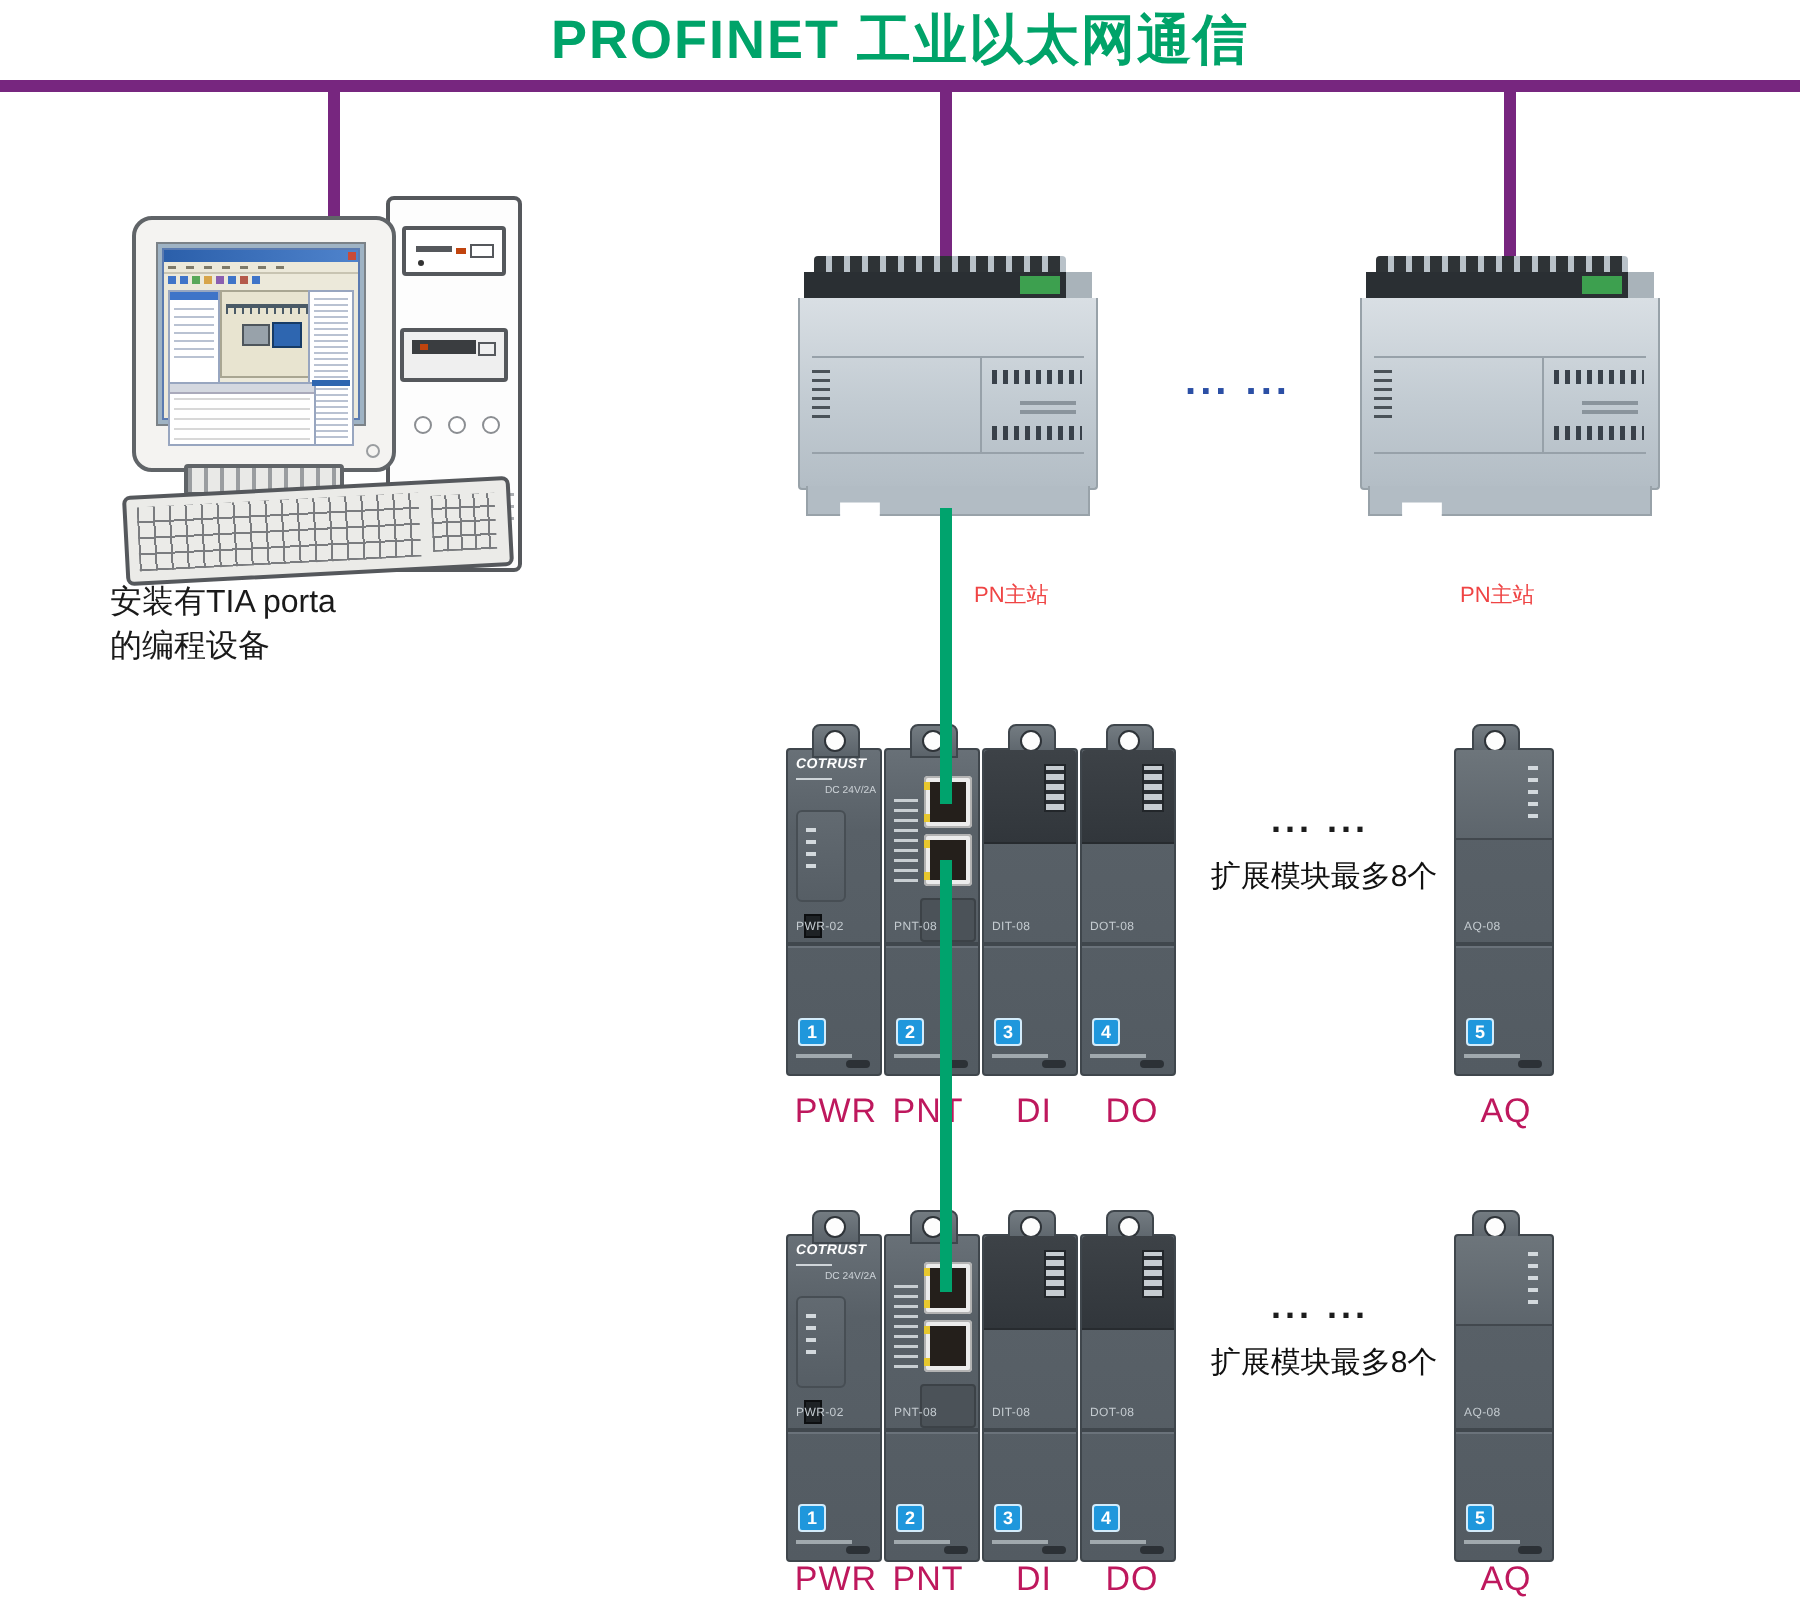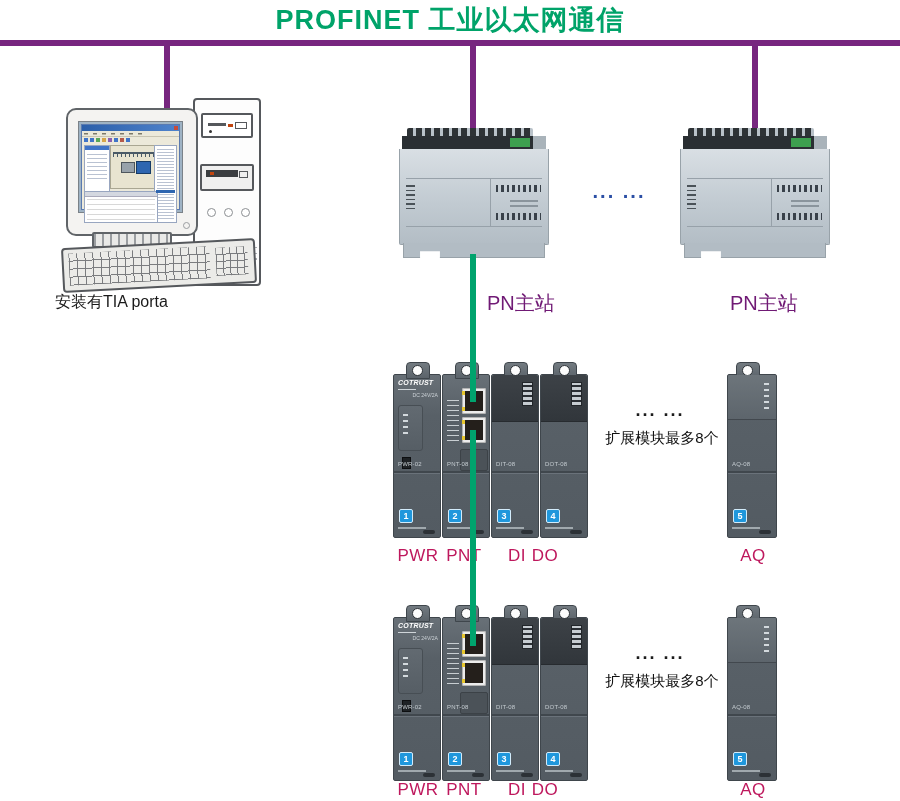--- a/index.html
+++ b/index.html
@@ -96,21 +96,21 @@
   .plc-strip1{position:absolute;left:96px;right:7px;top:36px;height:7px;
     background:repeating-linear-gradient(90deg,#39414a 0 2.5px,transparent 2.5px 5.5px);}
   .plc-strip2{position:absolute;left:96px;right:7px;top:64px;height:7px;
     background:repeating-linear-gradient(90deg,#39414a 0 2.5px,transparent 2.5px 5.5px);}
   .plc-cputag{position:absolute;right:10px;top:50px;width:28px;height:8px;
     background:repeating-linear-gradient(0deg,#8a949c 0 2px,transparent 2px 4.5px);}
   .plc-lip{position:absolute;bottom:0;left:4px;right:4px;height:14px;background:#b2bcc4;border:1px solid #98a2a9;border-top:none;
     clip-path:polygon(0 0,100% 0,100% 100%,26% 100%,26% 55%,12% 55%,12% 100%,0 100%);}
   .bluedots{position:absolute;left:580px;top:180px;width:78px;text-align:center;
     font-size:20px;font-weight:800;letter-spacing:2px;color:var(--dots-blue,#2B4FA5);}
-  .pnlabel{position:absolute;top:290px;font-size:20px;color:#701a75;}
+  .pnlabel{position:absolute;top:290px;font-size:11px;color:#ef4444;}
   .pn1{left:487px;}
   .pn2{left:730px;}
 
   
   .mrow{position:absolute;left:393px;display:flex;gap:1px;z-index:2;}
   .row1{top:374px;}
   .row2{top:617px;}
   .module{position:relative;width:48px;height:164px;background:linear-gradient(180deg,#687077,#586067 25%,#535b62);
     border:1px solid #3f464c;border-radius:2px;box-sizing:border-box;}
   .module.aq{position:absolute;left:727px;width:50px;z-index:2;}
@@ -152,21 +152,21 @@
   
   .aqtop{position:absolute;top:0;left:0;right:0;height:44px;background:linear-gradient(180deg,#6d757b,#5d656c);
     border-bottom:1px solid #42484e;border-radius:2px 2px 0 0;}
   .aqled{position:absolute;top:8px;right:7px;width:5px;height:26px;
     background:repeating-linear-gradient(0deg,#d3d9dd 0 2px,transparent 2px 6px);}
   .aq .tab{left:8px;}
   
   .mlabel{position:absolute;width:48px;text-align:center;font-size:17px;letter-spacing:.5px;color:#be185d;z-index:1;}
   .r1{top:546px;}
   .r2{top:780px;}
-  .lp{left:394px;} .ln{left:440px;} .ld{left:493px;} .lo{left:521px;} .la2{left:728px;width:50px;}
+  .lp{left:394px;} .ln{left:440px;} .ld{left:493px;} .lo{left:542px;} .la2{left:728px;width:50px;}
   .blackdots{position:absolute;left:608px;width:104px;text-align:center;
     font-size:18px;font-weight:800;letter-spacing:2px;color:#1c1c1c;}
   .bd1{top:400px;} .bd2{top:643px;}
   .expansion{position:absolute;left:599px;width:126px;text-align:center;font-size:15px;color:#111;}
   .e1{top:429px;} .e2{top:672px;}
 </style>
 </head>
 <body>
 
 <div class="stage">
@@ -215,20 +215,21 @@
     </div>
     <span class="mon-dot"></span>
   </div>
   <div class="mon-neck"></div>
   <div class="keyboard">
     <span class="keys"></span>
     <span class="keys2"></span>
   </div>
   <div class="pc-label">
     <div>安装有TIA porta</div>
+    <div>的编程设备</div>
   </div>
 
   <div class="plc" style="left:399px;">
     <span class="plc-vents"></span>
     <span class="plc-band">
         <i class="plc-green"></i>
         <i class="plc-endcap"></i>
       </span>
     <span class="plc-body">
       <i class="plc-cr1"></i>

